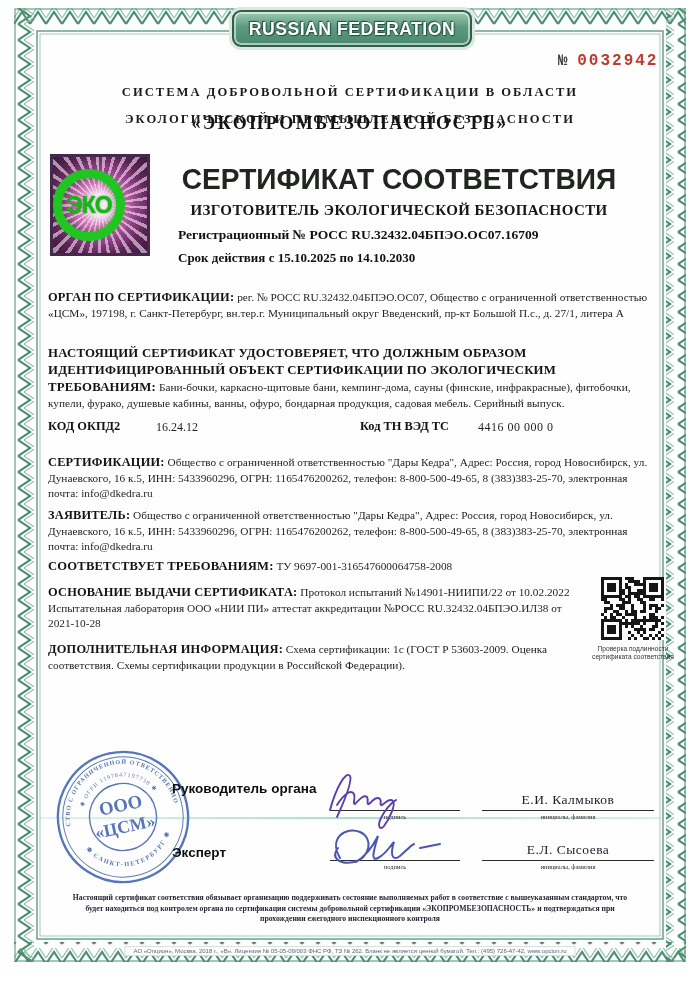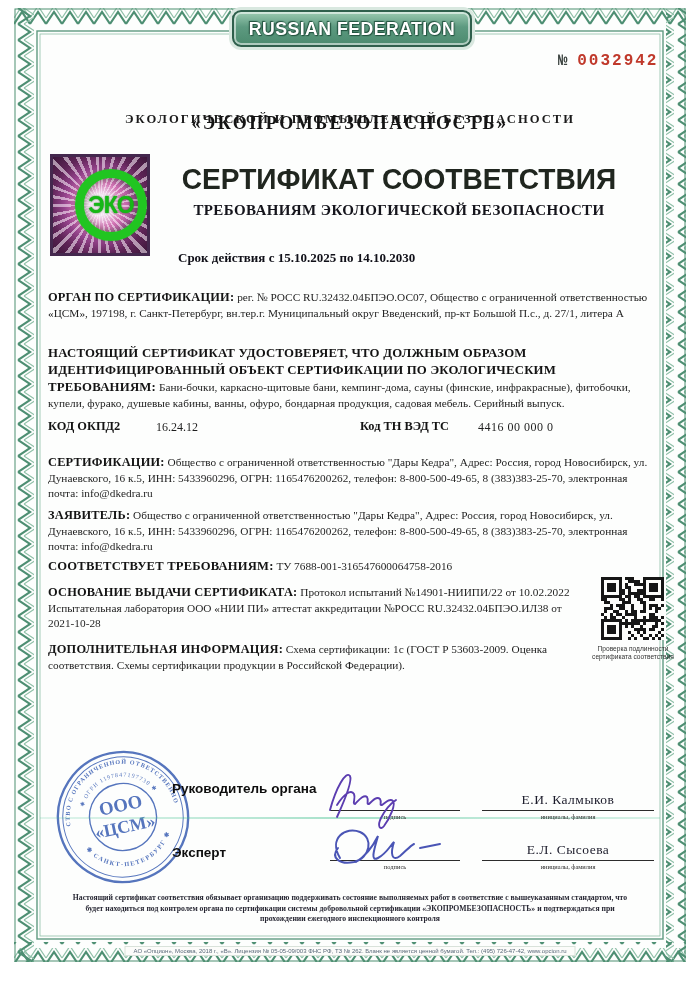--- a/index.html
+++ b/index.html
@@ -38,21 +38,21 @@
   .sysname{position:absolute;left:40px;top:113px;width:620px;text-align:center;color:#141414;
     font:700 18px "Liberation Serif",serif;letter-spacing:2.5px;}
   .registry{position:absolute;left:40px;top:138px;width:620px;text-align:center;color:#1c1c1c;
     font:700 9.4px "Liberation Serif",serif;}
 
   .eco-logo{position:absolute;left:50px;top:154px;width:100px;height:102px;
     border:3px solid #44284e;box-sizing:border-box;
     background:
       repeating-conic-gradient(from 3deg at 50% 50%, rgba(255,245,255,.55) 0 4deg, rgba(120,30,100,0) 4deg 11deg),
       radial-gradient(circle at 50% 50%, #f4e4f2 0 16%, #d275b4 34%, #93428a 54%, #5f2457 74%, #3c173a 100%);
-    display:flex;align-items:center;justify-content:flex-end;}
+    display:flex;align-items:center;justify-content:flex-start;}
   .eco-ring{width:72px;height:72px;border:9px solid #21c521;border-radius:50%;box-sizing:border-box;
     box-shadow:inset 0 0 6px rgba(10,90,10,.45), 0 0 3px rgba(10,90,10,.4);
     display:flex;align-items:center;justify-content:center;}
   .eco-text{color:#16b816;font:900 23px "Liberation Sans",sans-serif;letter-spacing:-1px;
     text-shadow:0 0 2px #0a7a0a;}
 
   .title-main{position:absolute;left:158px;top:163px;width:482px;text-align:center;color:#20261f;
     font:800 29px "Liberation Sans",sans-serif;transform:scaleX(.97);letter-spacing:0;}
   .title-sub{position:absolute;left:158px;top:202px;width:482px;text-align:center;color:#15151c;
     font:700 15px "Liberation Serif",serif;letter-spacing:.4px;}
@@ -143,49 +143,51 @@
 
   <div class="banner">
     <span>RUSSIAN FEDERATION</span>
   </div>
 
   <div class="serial">
     <span class="nmark">№</span>
     <span class="digits">0032942</span>
   </div>
 
+  <div class="sysline sys1">СИСТЕМА ДОБРОВОЛЬНОЙ СЕРТИФИКАЦИИ В ОБЛАСТИ</div>
   <div class="sysline sys2">ЭКОЛОГИЧЕСКОЙ И ПРОМЫШЛЕННОЙ БЕЗОПАСНОСТИ</div>
   <div class="sysname">«ЭКОПРОМБЕЗОПАСНОСТЬ»</div>
 
   <div class="eco-logo">
     <div class="eco-ring">
       <span class="eco-text">ЭКО</span>
     </div>
   </div>
 
   <div class="title-main">СЕРТИФИКАТ СООТВЕТСТВИЯ</div>
-  <div class="title-sub">ТРЕБОВАНИЯМ ЭКОЛОГИЧЕСКОЙ БЕЗОПАСНОСТИ</div>
+  <div class="title-sub">ИЗГОТОВИТЕЛЬ ЭКОЛОГИЧЕСКОЙ БЕЗОПАСНОСТИ</div>
+  <div class="reg-line">Регистрационный № РОСС RU.32432.04БПЭО.ОС07.16709</div>
   <div class="valid-line">Срок действия с 15.10.2025 по 14.10.2030</div>
 
   <p class="para p-org"><b>ОРГАН ПО СЕРТИФИКАЦИИ:</b> <span>рег. № РОСС RU.32432.04БПЭО.ОС07, Общество с ограниченной ответственностью «ЦСМ», 197198, г. Санкт-Петербург, вн.тер.г. Муниципальный округ Введенский, пр-кт Большой П.с., д. 27/1, литера А</span></p>
 
   <p class="para p-object"><b>НАСТОЯЩИЙ СЕРТИФИКАТ УДОСТОВЕРЯЕТ, ЧТО ДОЛЖНЫМ ОБРАЗОМ ИДЕНТИФИЦИРОВАННЫЙ ОБЪЕКТ СЕРТИФИКАЦИИ ПО ЭКОЛОГИЧЕСКИМ ТРЕБОВАНИЯМ:</b> <span>Бани-бочки, каркасно-щитовые бани, кемпинг-дома, сауны (финские, инфракрасные), фитобочки, купели, фурако, душевые кабины, ванны, офуро, бондарная продукция, садовая мебель. Серийный выпуск.</span></p>
 
   <div class="codes">
     <span class="lbl c1">КОД ОКПД2</span>
     <span class="val c2">16.24.12</span>
     <span class="lbl c3">Код ТН ВЭД ТС</span>
     <span class="val c4">4416 00 000 0</span>
   </div>
 
   <p class="para p-maker"><b>СЕРТИФИКАЦИИ:</b> <span>Общество с ограниченной ответственностью "Дары Кедра", Адрес: Россия, город Новосибирск, ул. Дунаевского, 16 к.5, ИНН: 5433960296, ОГРН: 1165476200262, телефон: 8-800-500-49-65, 8 (383)383-25-70, электронная почта: info@dkedra.ru</span></p>
 
   <p class="para p-applicant"><b>ЗАЯВИТЕЛЬ:</b> <span>Общество с ограниченной ответственностью "Дары Кедра", Адрес: Россия, город Новосибирск, ул. Дунаевского, 16 к.5, ИНН: 5433960296, ОГРН: 1165476200262, телефон: 8-800-500-49-65, 8 (383)383-25-70, электронная почта: info@dkedra.ru</span></p>
 
-  <p class="para p-conform"><b>СООТВЕТСТВУЕТ ТРЕБОВАНИЯМ:</b> <span>ТУ 7688-001-316547600064758-2016</span></p>
+  <p class="para p-conform"><b>СООТВЕТСТВУЕТ ТРЕБОВАНИЯМ:</b> <span>ТУ 9697-001-316547600064758-2008</span></p>
 
   <p class="para p-basis"><b>ОСНОВАНИЕ ВЫДАЧИ СЕРТИФИКАТА:</b> <span>Протокол испытаний №14901-НИИПИ/22 от 10.02.2022 Испытательная лаборатория ООО «НИИ ПИ» аттестат аккредитации №РОСС RU.32432.04БПЭО.ИЛ38 от 2021-10-28</span></p>
 
   <p class="para p-addl"><b>ДОПОЛНИТЕЛЬНАЯ ИНФОРМАЦИЯ:</b> <span>Схема сертификации: 1с (ГОСТ Р 53603-2009. Оценка соответствия. Схемы сертификации продукции в Российской Федерации).</span></p>
 
   <div class="qr">
       <i style="left:0px;top:0px"></i>
       <i style="left:3px;top:0px"></i>
       <i style="left:6px;top:0px"></i>
       <i style="left:9px;top:0px"></i>

